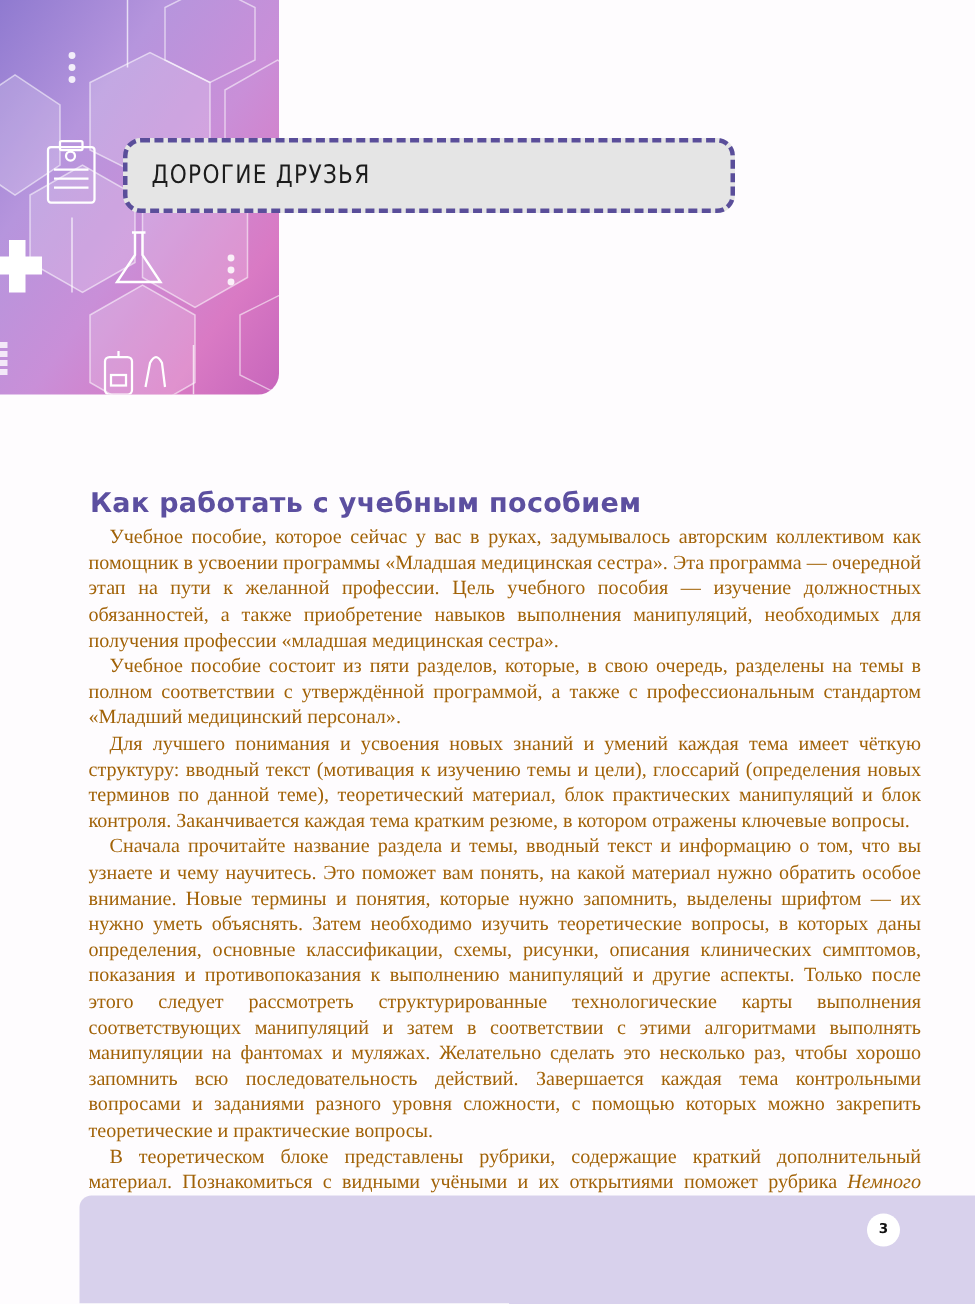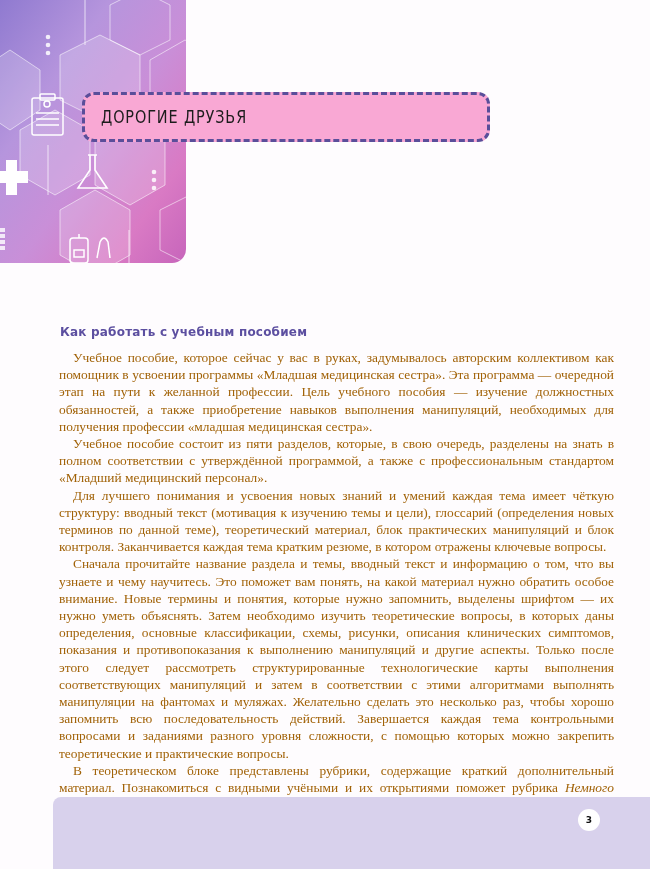--- a/index.html
+++ b/index.html
@@ -10,32 +10,32 @@
     color: #2a2a2a;
   }
   .deco-panel {
     position: absolute; left: 0; top: 0; width: 186px; height: 263px;
     border-bottom-right-radius: 14px; overflow: hidden;
     background: linear-gradient(125deg, #8f7ad0 0%, #b695dd 30%, #c98fd8 55%, #d97ac4 80%, #c765bb 100%);
   }
   .deco-panel svg { position: absolute; left: 0; top: 0; }
   .title-box {
     position: absolute; left: 82px; top: 92px; width: 408px; height: 50px;
-    background: #f9a8d4; border-radius: 12px;
+    background: #e5e5e5; border-radius: 12px;
     border: 3px dashed #5a4e9a;
     box-sizing: border-box;
     display: flex; align-items: center; padding-left: 16px;
   }
   .title-box span {
     font-family: "DejaVu Sans", sans-serif; font-size: 17px; letter-spacing: 1px;
     color: #1c1c1c; transform: scaleX(0.85); transform-origin: left center; display: inline-block;
   }
   .section-heading {
     position: absolute; left: 60px; top: 325px;
-    font-family: "DejaVu Sans", sans-serif; font-weight: bold; font-size: 12px;
+    font-family: "DejaVu Sans", sans-serif; font-weight: bold; font-size: 18px;
     color: #5c4fa0; letter-spacing: 0.2px; margin: 0;
   }
   .body-text {
     position: absolute; left: 59px; top: 349px; width: 555px;
     font-size: 13.4px; line-height: 17.2px; text-align: justify; color: #a16207;
   }
   .body-text p { margin: 0; text-indent: 14px; hyphens: auto; }
   .body-text i { font-style: italic; }
   .footer-band {
     position: absolute; left: 53px; top: 797px; width: 597px; height: 72px;
@@ -109,20 +109,20 @@
 </div>
 
 <div class="title-box">
   <span>ДОРОГИЕ ДРУЗЬЯ</span>
 </div>
 
 <h2 class="section-heading">Как работать с учебным пособием</h2>
 
 <div class="body-text" id="body-text">
     <p><span>Учебное пособие, которое сейчас у вас в руках, задумывалось авторским коллективом как помощник в усвоении программы «Младшая медицинская сестра». Эта программа — очередной этап на пути к желанной профессии. Цель учебного пособия — изучение должностных обязанностей, а также приобретение навыков выполнения манипуляций, необходимых для получения профессии «младшая медицинская сестра».</span></p>
-    <p><span>Учебное пособие состоит из пяти разделов, которые, в свою очередь, разделены на знать в полном соответствии с утверждённой программой, а также с профессиональным стандартом «Младший медицинский персонал».</span></p>
+    <p><span>Учебное пособие состоит из пяти разделов, которые, в свою очередь, разделены на темы в полном соответствии с утверждённой программой, а также с профессиональным стандартом «Младший медицинский персонал».</span></p>
     <p><span>Для лучшего понимания и усвоения новых знаний и умений каждая тема имеет чёткую структуру: вводный текст (мотивация к изучению темы и цели), глоссарий (определения новых терминов по данной теме), теоретический материал, блок практических манипуляций и блок контроля. Заканчивается каждая тема кратким резюме, в котором отражены ключевые вопросы.</span></p>
     <p><span>Сначала прочитайте название раздела и темы, вводный текст и информацию о том, что вы узнаете и чему научитесь. Это поможет вам понять, на какой материал нужно обратить особое внимание. Новые термины и понятия, которые нужно запомнить, выделены шрифтом — их нужно уметь объяснять. Затем необходимо изучить теоретические вопросы, в которых даны определения, основные классификации, схемы, рисунки, описания клинических симптомов, показания и противопоказания к выполнению манипуляций и другие аспекты. Только после этого следует рассмотреть структурированные технологические карты выполнения соответствующих манипуляций и затем в соответствии с этими алгоритмами выполнять манипуляции на фантомах и муляжах. Желательно сделать это несколько раз, чтобы хорошо запомнить всю последовательность действий. Завершается каждая тема контрольными вопросами и заданиями разного уровня сложности, с помощью которых можно закрепить теоретические и практические вопросы.</span></p>
     <p><span>В теоретическом блоке представлены рубрики, содержащие краткий дополнительный материал. Познакомиться с видными учёными и их открытиями поможет рубрика </span><i>Немного истории</i><span>. Занимательные факты и дополнительную информацию вы узнаете в рубрике </span><i>Интересный факт</i><span>. А рубрика </span><i>Это важно знать</i><span> содержит сведения и рекомендации, которые нужно прочитать более внимательно.</span></p>
   </div>
 
 <div class="footer-band"></div>
 <div class="page-number">3</div>
 
 </body></html>

